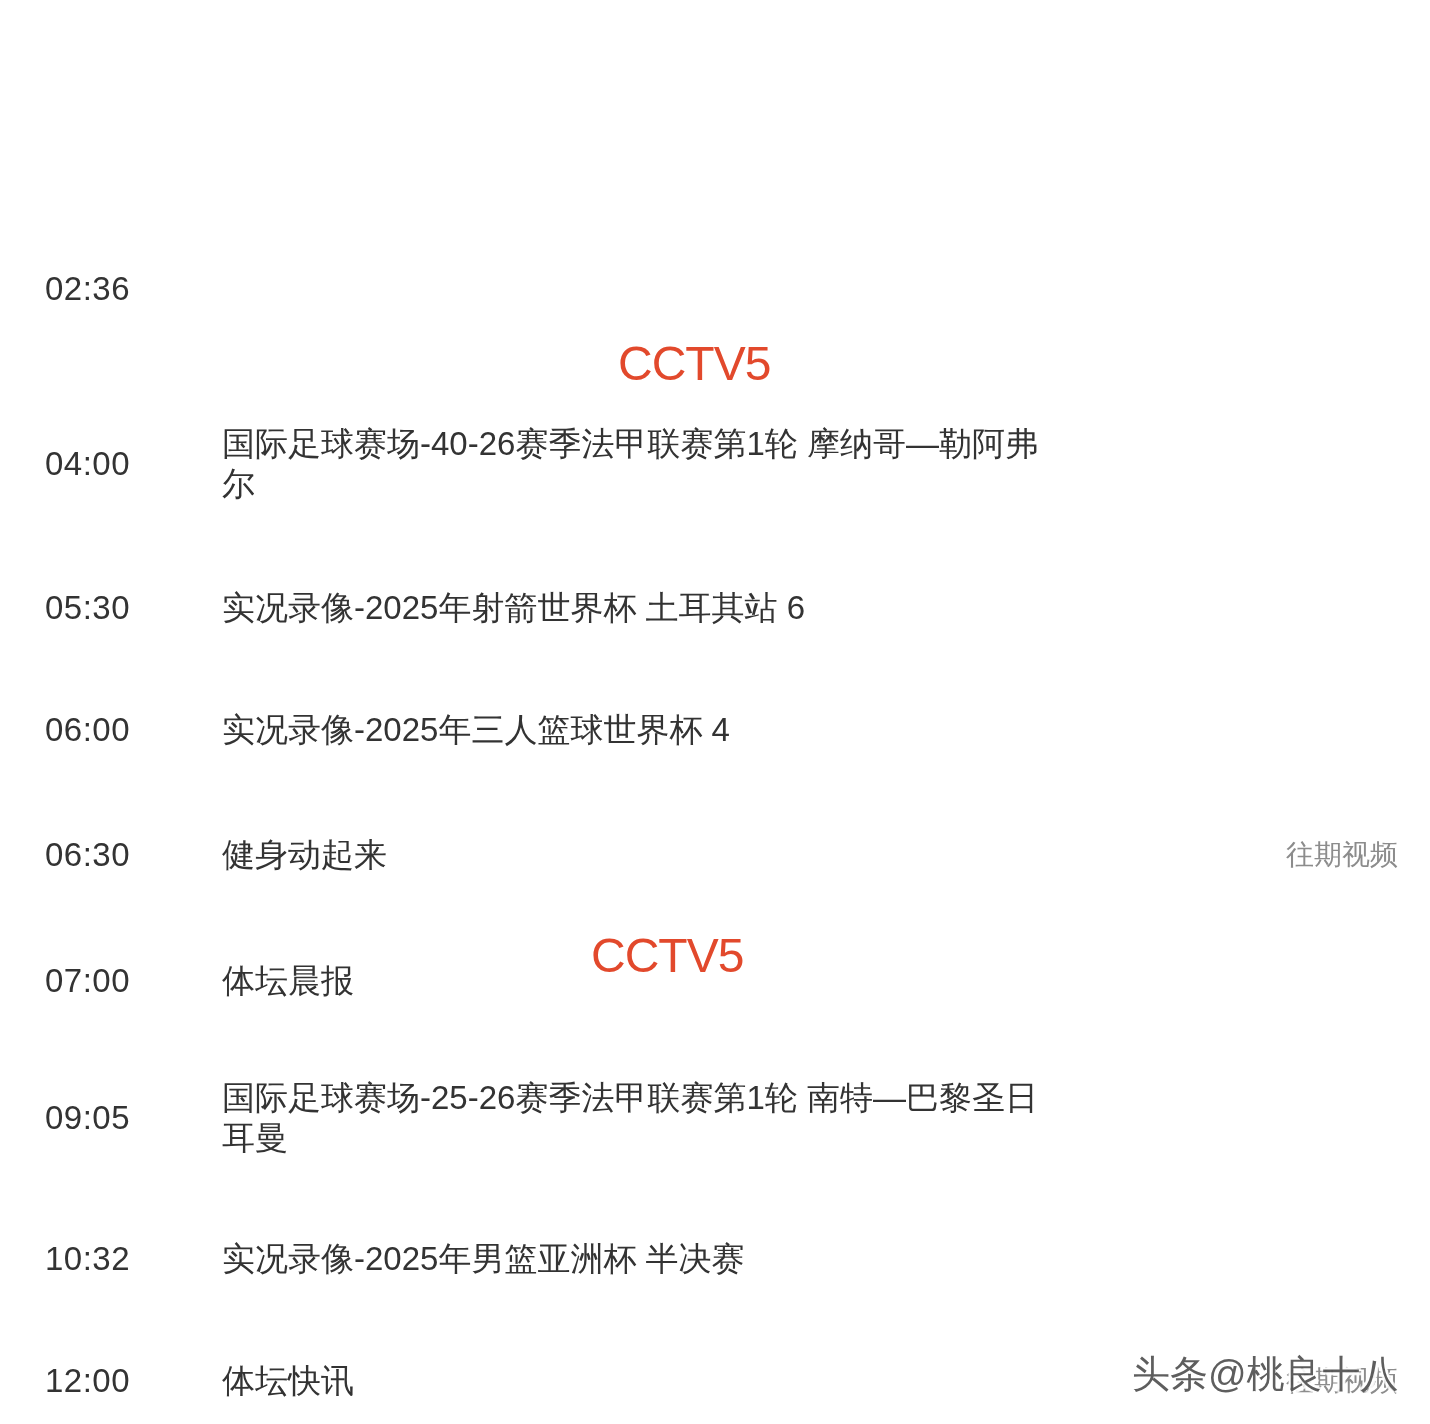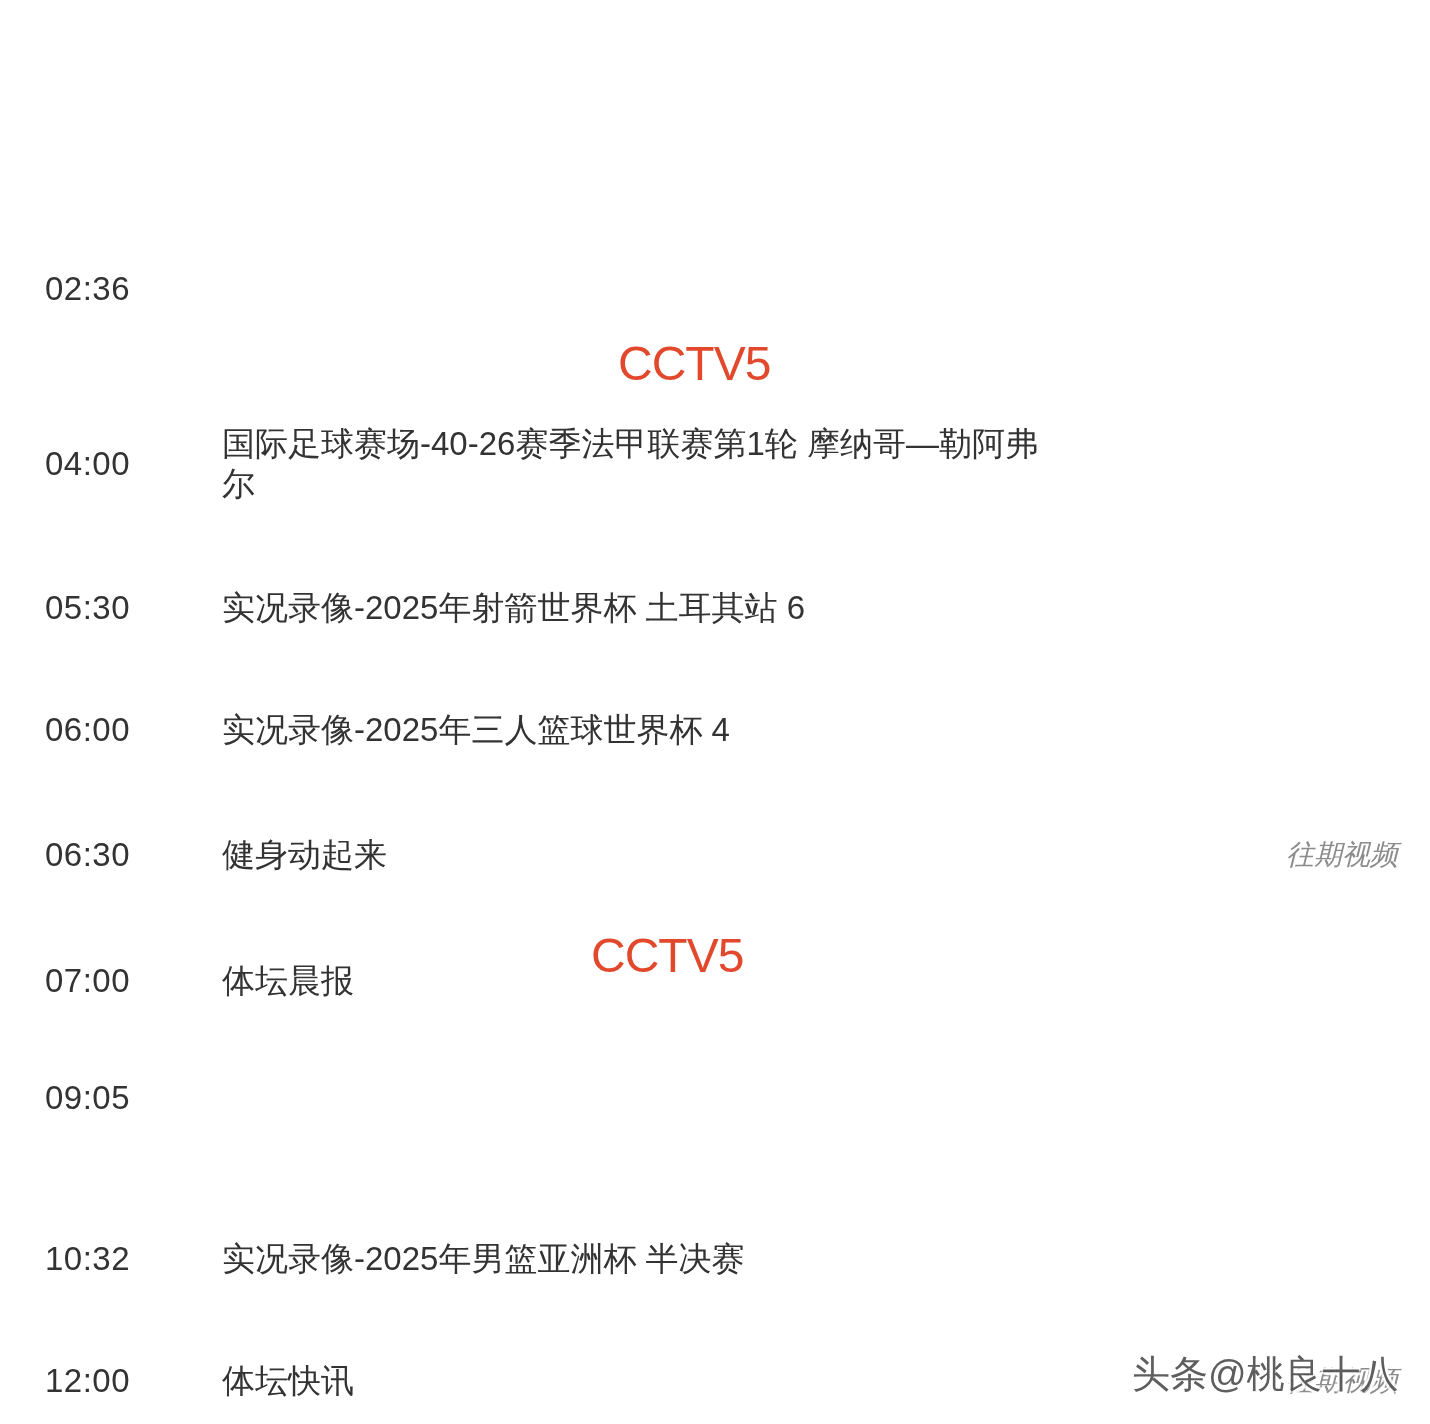--- a/index.html
+++ b/index.html
@@ -42,21 +42,20 @@
   }
   .archive {
     position: absolute;
     right: 32px;
     top: 50%;
     transform: translateY(-50%);
     font-size: 28px;
     color: #8c8c8c;
     line-height: 30px;
     white-space: nowrap;
-    font-style: italic;
   }
   .wm-cctv5 {
     position: absolute;
     font-size: 48px;
     line-height: 1;
     font-weight: 400;
     letter-spacing: -1px;
     color: #e2492c;
     pointer-events: none;
   }
@@ -111,20 +110,21 @@
     <span class="archive">往期视频</span>
   </div>
 
   <div class="row" style="top:961px">
     <div class="time">07:00</div>
     <div class="title">体坛晨报</div>
   </div>
 
   <div class="row" style="top:1078px">
     <div class="time">09:05</div>
+    <div class="title">国际足球赛场-25-26赛季法甲联赛第1轮 南特—巴黎圣日耳曼</div>
   </div>
 
   <div class="row" style="top:1239px">
     <div class="time">10:32</div>
     <div class="title">实况录像-2025年男篮亚洲杯 半决赛</div>
   </div>
 
   <div class="row" style="top:1361px">
     <div class="time">12:00</div>
     <div class="title">体坛快讯</div>

